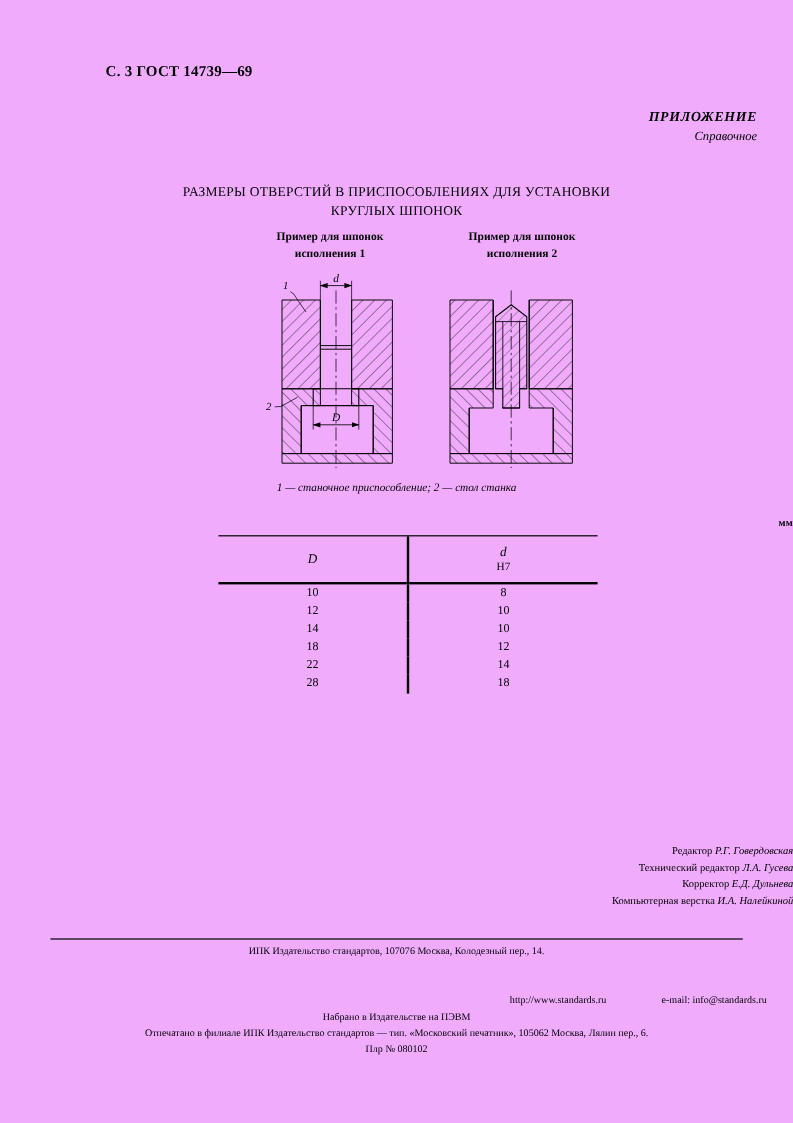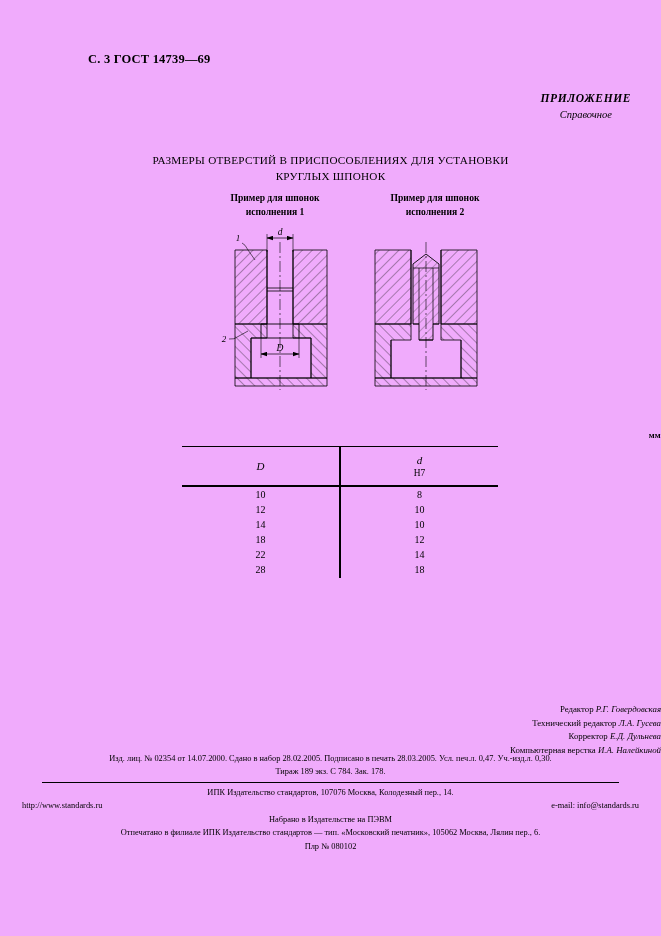--- a/index.html
+++ b/index.html
@@ -29,21 +29,21 @@
     top: 52px;
     font-size: 12.5px;
     font-weight: bold;
     letter-spacing: 0.2px;
     white-space: nowrap;
   }
   .appendix-block {
     position: absolute;
     right: 30px;
     top: 90px;
-    text-align: center;
+    text-align: right;
     font-style: italic;
     line-height: 1.45;
   }
   .appendix-word {
     font-size: 11.5px;
     font-weight: bold;
     letter-spacing: 0.6px;
     display: block;
   }
   .appendix-kind {
@@ -201,22 +201,23 @@
     position: absolute;
     left: 22px;
     right: 22px;
     top: 786px;
     text-align: center;
     font-size: 8.4px;
     line-height: 1.6;
   }
   .publisher .web {
     display: flex;
-    justify-content: space-between;
+    justify-content: flex-end;
     gap: 46px;
+    margin-top: 28px;
   }
 </style>
 </head>
 <body>
 
 <div class="page">
 
   <div class="running-head">С. 3 ГОСТ 14739—69</div>
 
   <div class="appendix-block">
@@ -328,20 +329,21 @@
       <line x1="72" y1="96" x2="78" y2="96" stroke="#000" stroke-width="0.7"></line>
       <line x1="58" y1="112" x2="72" y2="112" stroke="#000" stroke-width="0.8"></line>
 
       <line x1="50" y1="22" x2="50" y2="96" stroke="#000" stroke-width="0.9"></line>
       <line x1="80" y1="22" x2="80" y2="96" stroke="#000" stroke-width="0.9"></line>
 
       <line x1="65" y1="14" x2="65" y2="162" stroke="#000" stroke-width="0.6" stroke-dasharray="11,3,2,3"></line>
     </svg>
   </div>
 
+  <div class="fig-caption">1 — станочное приспособление; 2 — стол станка</div>
 
   <div class="unit-label">мм</div>
 
   <div class="dim-table">
     <table>
       <tbody>
         <tr class="rule-top">
             <td colspan="2"></td>
           </tr>
         <tr class="head-row">
@@ -397,24 +399,20 @@
     <div>
       <span>Корректор</span>
       <span class="nm">Е.Д. Дульнева</span>
     </div>
     <div>
       <span>Компьютерная верстка</span>
       <span class="nm">И.А. Налейкиной</span>
     </div>
   </div>
 
-  <div class="imprint">
-    <div>Изд. лиц. № 02354 от 14.07.2000. Сдано в набор 28.02.2005. Подписано в печать 28.03.2005. Усл. печ.л. 0,47. Уч.-изд.л. 0,30.</div>
-    <div>Тираж   189   экз. С 784. Зак. 178.</div>
-  </div>
 
   <div class="hr-rule"></div>
 
   <div class="publisher">
     <div>ИПК Издательство стандартов, 107076 Москва, Колодезный пер., 14.</div>
     <div class="web">
       <span>http://www.standards.ru</span>
       <span>e-mail: info@standards.ru</span>
     </div>
     <div>Набрано в Издательстве на ПЭВМ</div>

